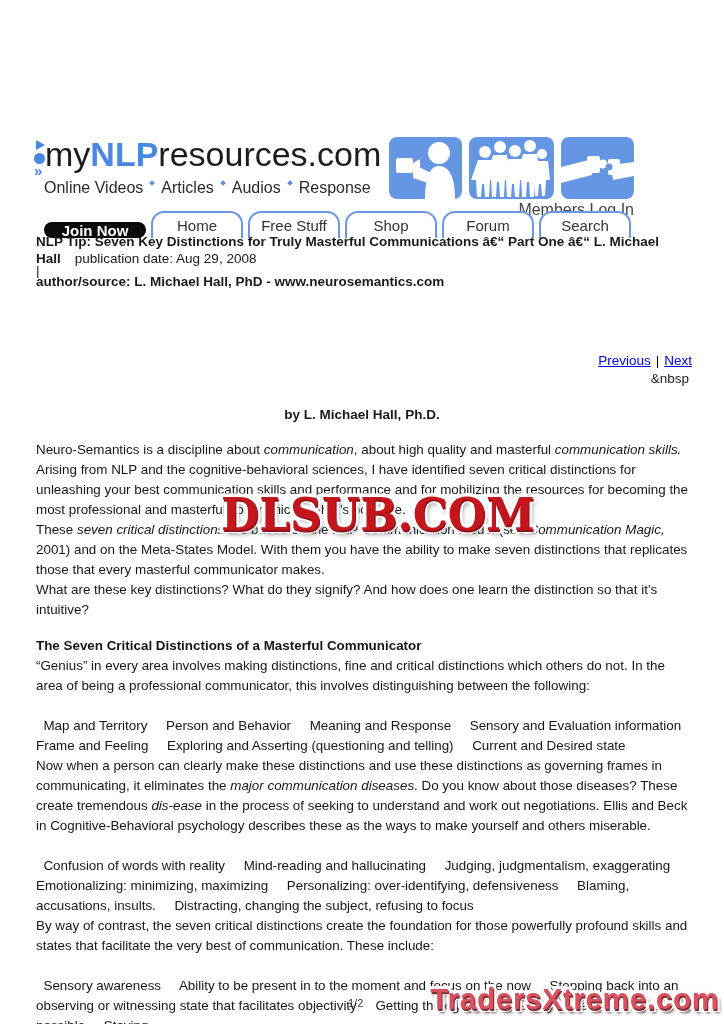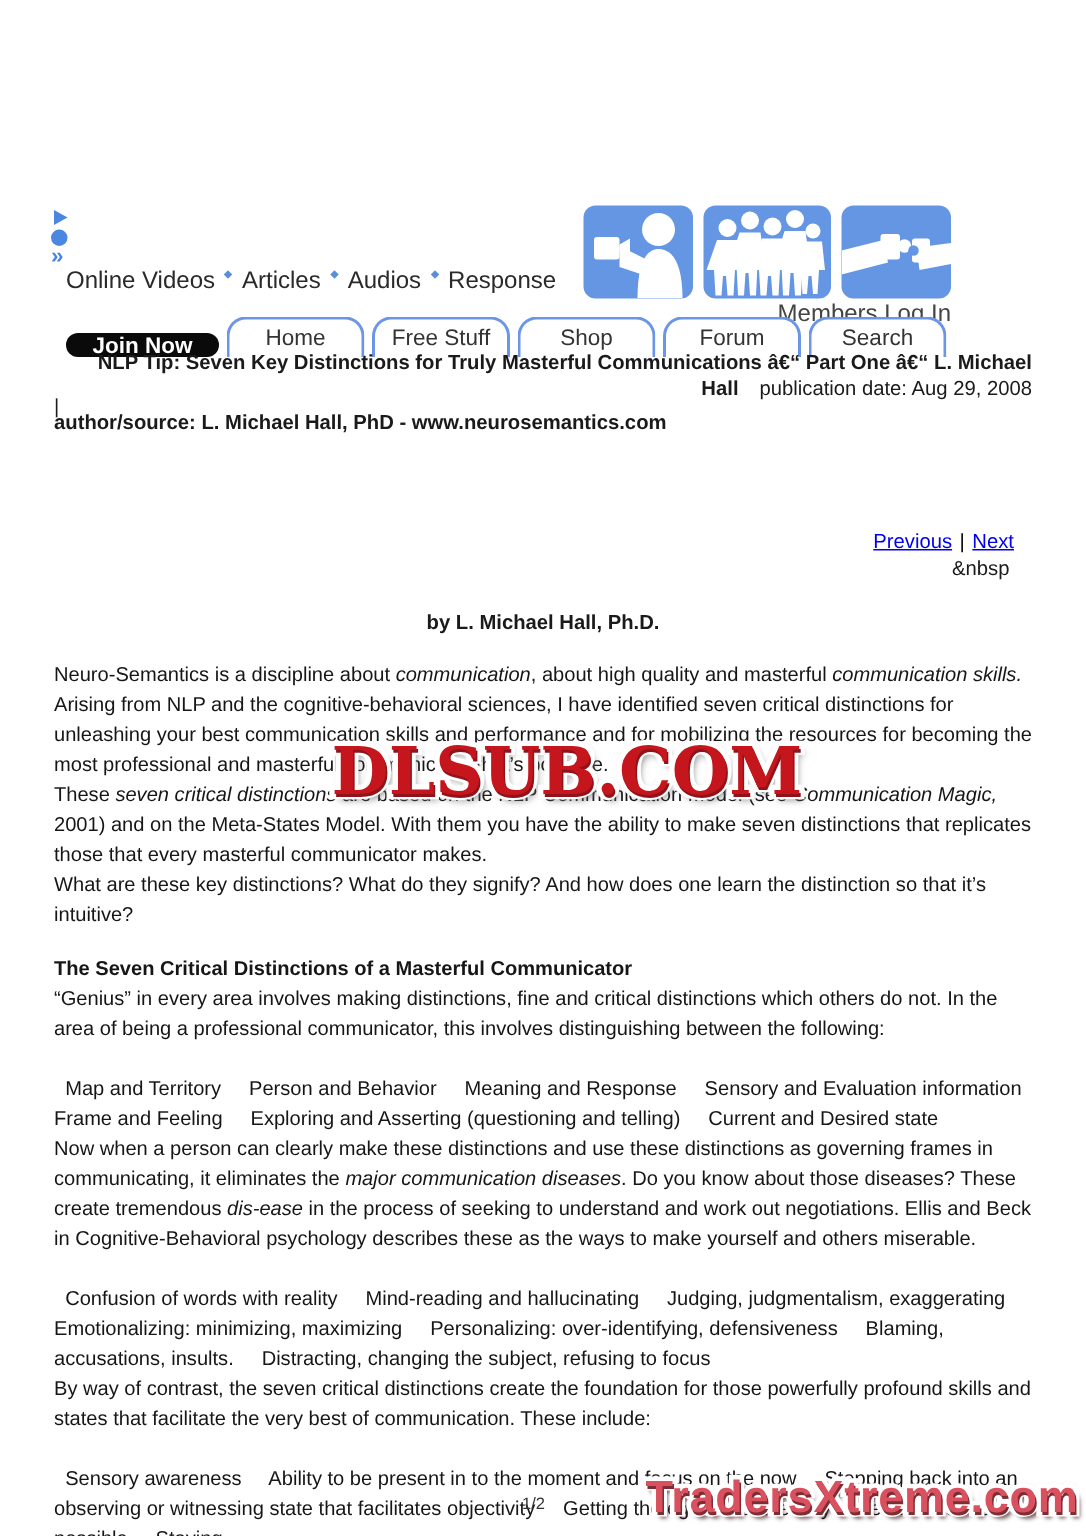--- a/index.html
+++ b/index.html
@@ -31,27 +31,27 @@
   .members{position:absolute;top:201px;right:90px;font-size:16px;color:#444;}
 
   
   .tabs{position:absolute;left:44px;top:211px;display:flex;gap:5px;align-items:flex-end;height:27px;}
   .tab-join{background:#0a0a0a;color:#fff;font-weight:bold;font-size:15px;border-radius:12px;
             width:102px;height:16px;display:flex;align-items:center;justify-content:center;cursor:pointer;}
   .tab{width:88px;height:25px;border:2px solid #6b96e8;border-bottom:none;border-radius:13px 13px 0 0;
        background:#fff;color:#333;font-size:15px;display:flex;align-items:center;justify-content:center;cursor:pointer;}
 
   
-  .title{position:absolute;left:36px;top:233px;width:652px;text-align:right;
+  .title{position:absolute;left:36px;top:233px;width:652px;text-align:left;
          font-size:13.5px;line-height:17px;font-weight:bold;}
   .t-pub{font-weight:normal;margin-left:14px;}
   .pipe{position:absolute;left:36px;top:263px;font-size:13.5px;}
   .author{position:absolute;left:36px;top:274px;font-size:13.5px;font-weight:bold;}
 
-  .pnwrap{position:absolute;right:48px;top:352px;text-align:right;font-size:13.5px;line-height:17px;}
+  .pnwrap{position:absolute;right:32px;top:352px;text-align:right;font-size:13.5px;line-height:17px;}
   .plink{color:#0000ee;text-decoration:underline;cursor:pointer;}
   .psep{margin:0 5px;color:#000;}
   .nbsp{margin-top:1px;margin-right:3px;}
 
   .byline{position:absolute;left:36px;top:407px;width:652px;text-align:center;
           font-weight:bold;font-size:13.5px;}
 
   
   .body{position:absolute;left:36px;top:440px;width:655px;font-size:13.4px;line-height:20px;color:#161616;}
   .para{margin:0;}
@@ -83,20 +83,21 @@
 <div class="page">
 
 
   <div class="brand">
     <div class="brand-row">
       <div class="brand-icon">
         <span class="tri"></span>
         <span class="dot"></span>
         <span class="ff">»</span>
       </div>
+      <div class="brand-text"><span>my</span><span class="b-nlp">NLP</span><span>resources.com</span></div>
     </div>
     <div class="tagline">
       <span>Online Videos</span>
       <span class="tagsep"></span>
       <span>Articles</span>
       <span class="tagsep"></span>
       <span>Audios</span>
       <span class="tagsep"></span>
       <span>Response</span>
     </div>

